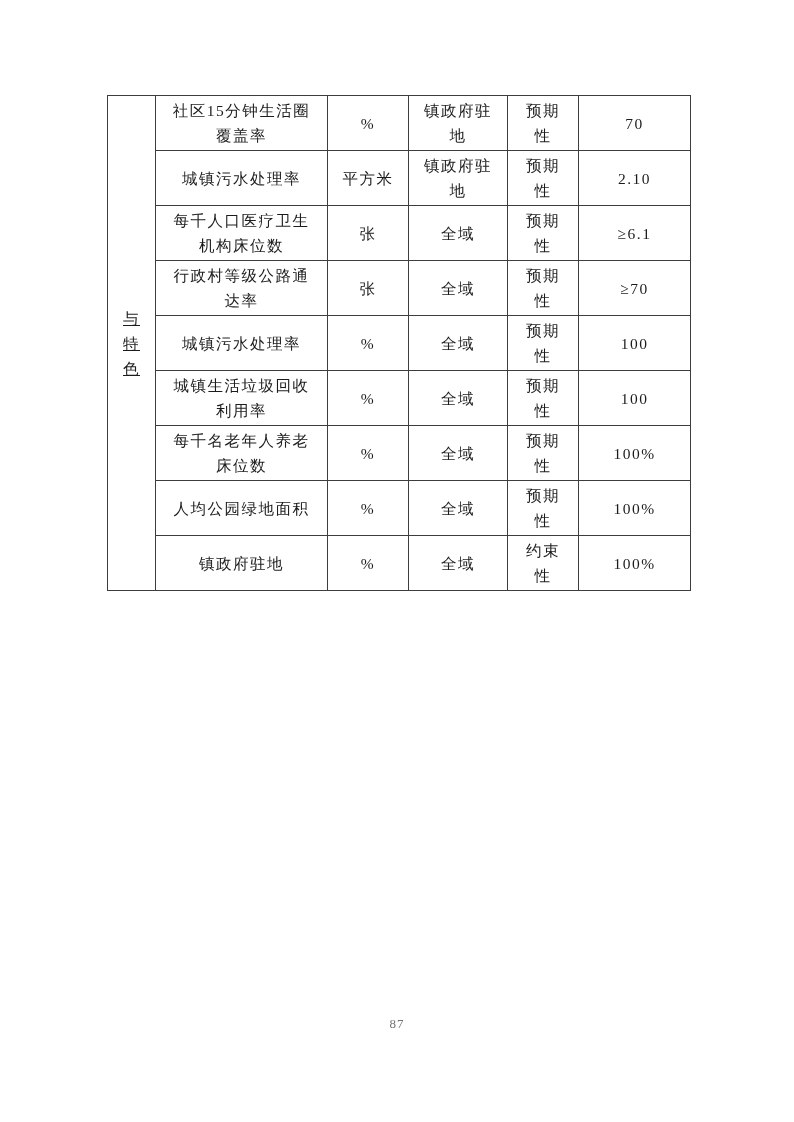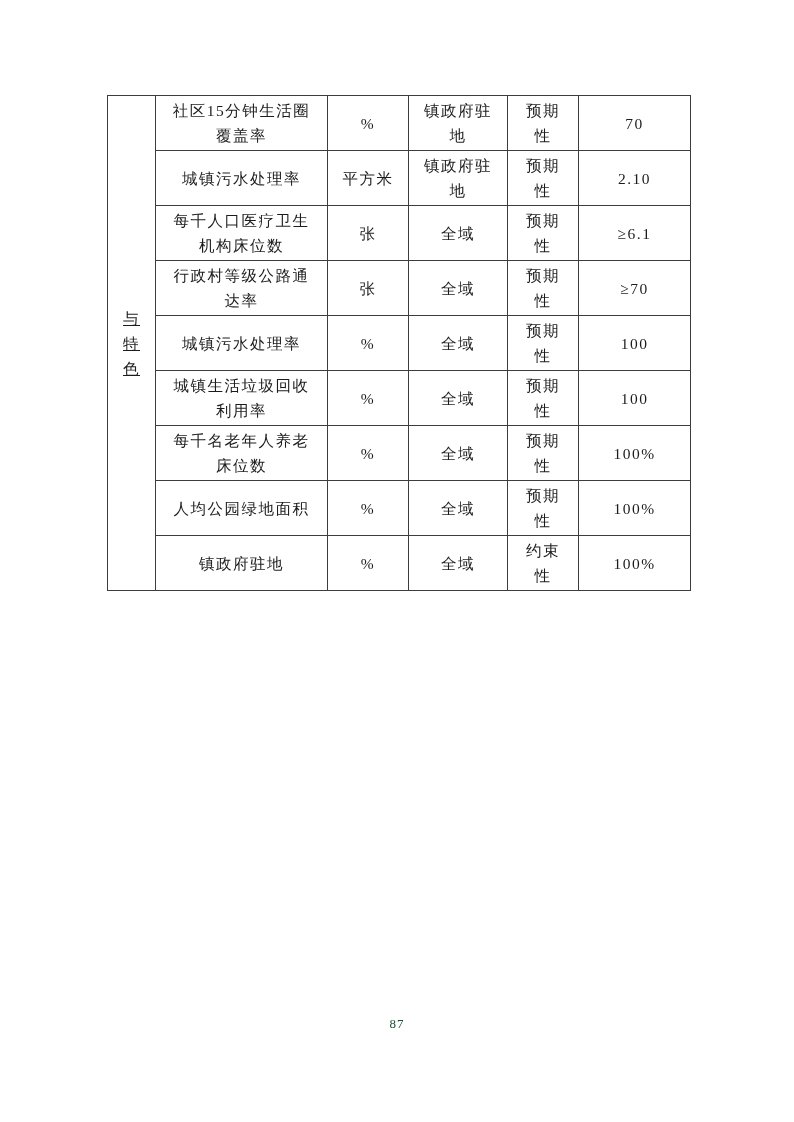--- a/index.html
+++ b/index.html
@@ -50,21 +50,21 @@
   tr.r2 { height: 55px; }
   tr.r1 { height: 32px; }
   .pageno {
     position: absolute;
     top: 1016px;
     left: 0;
     width: 100%;
     text-align: center;
     font-size: 13px;
     letter-spacing: 1px;
-    color: #14532d;
+    color: #737373;
   }
 </style>
 </head>
 <body>
 
 <div class="page">
 
   <table class="indicators">
     <colgroup>
       <col style="width:48px">

